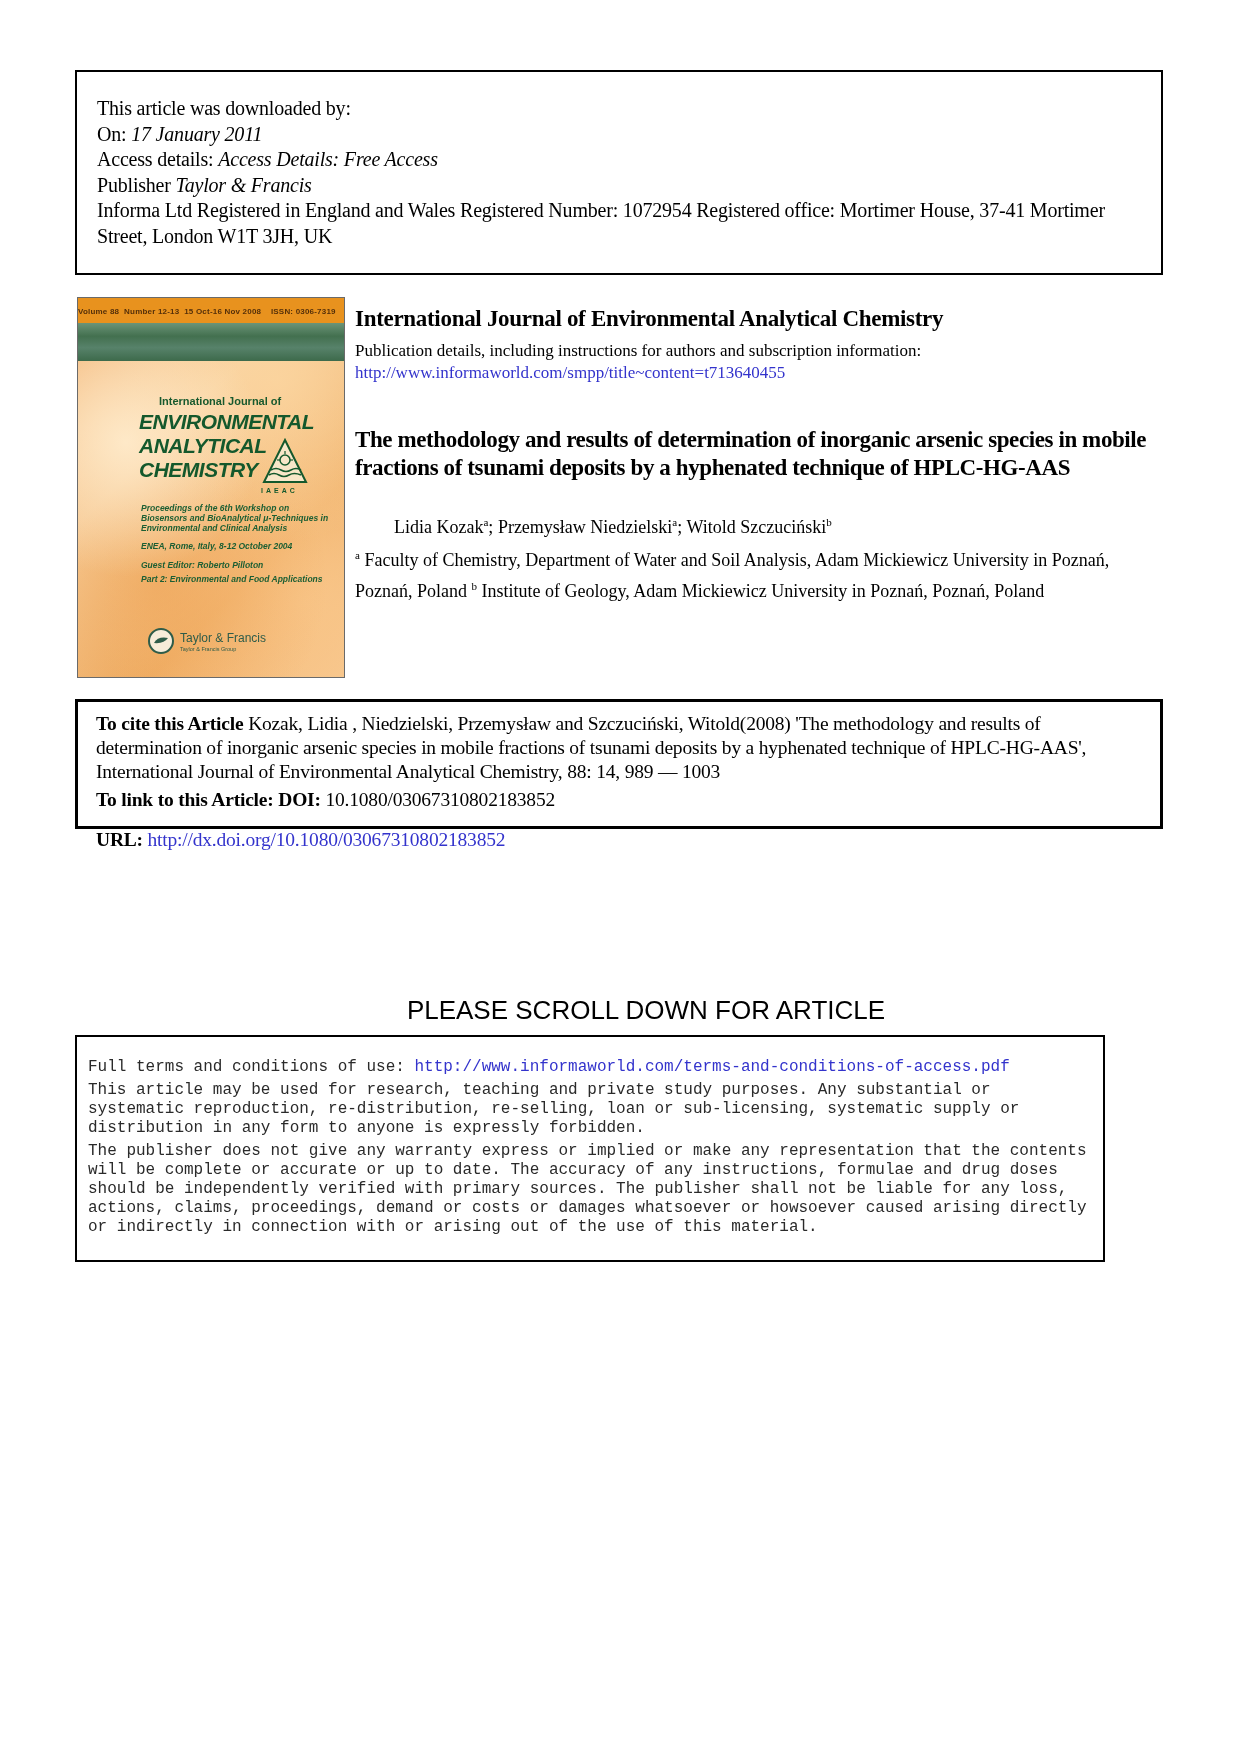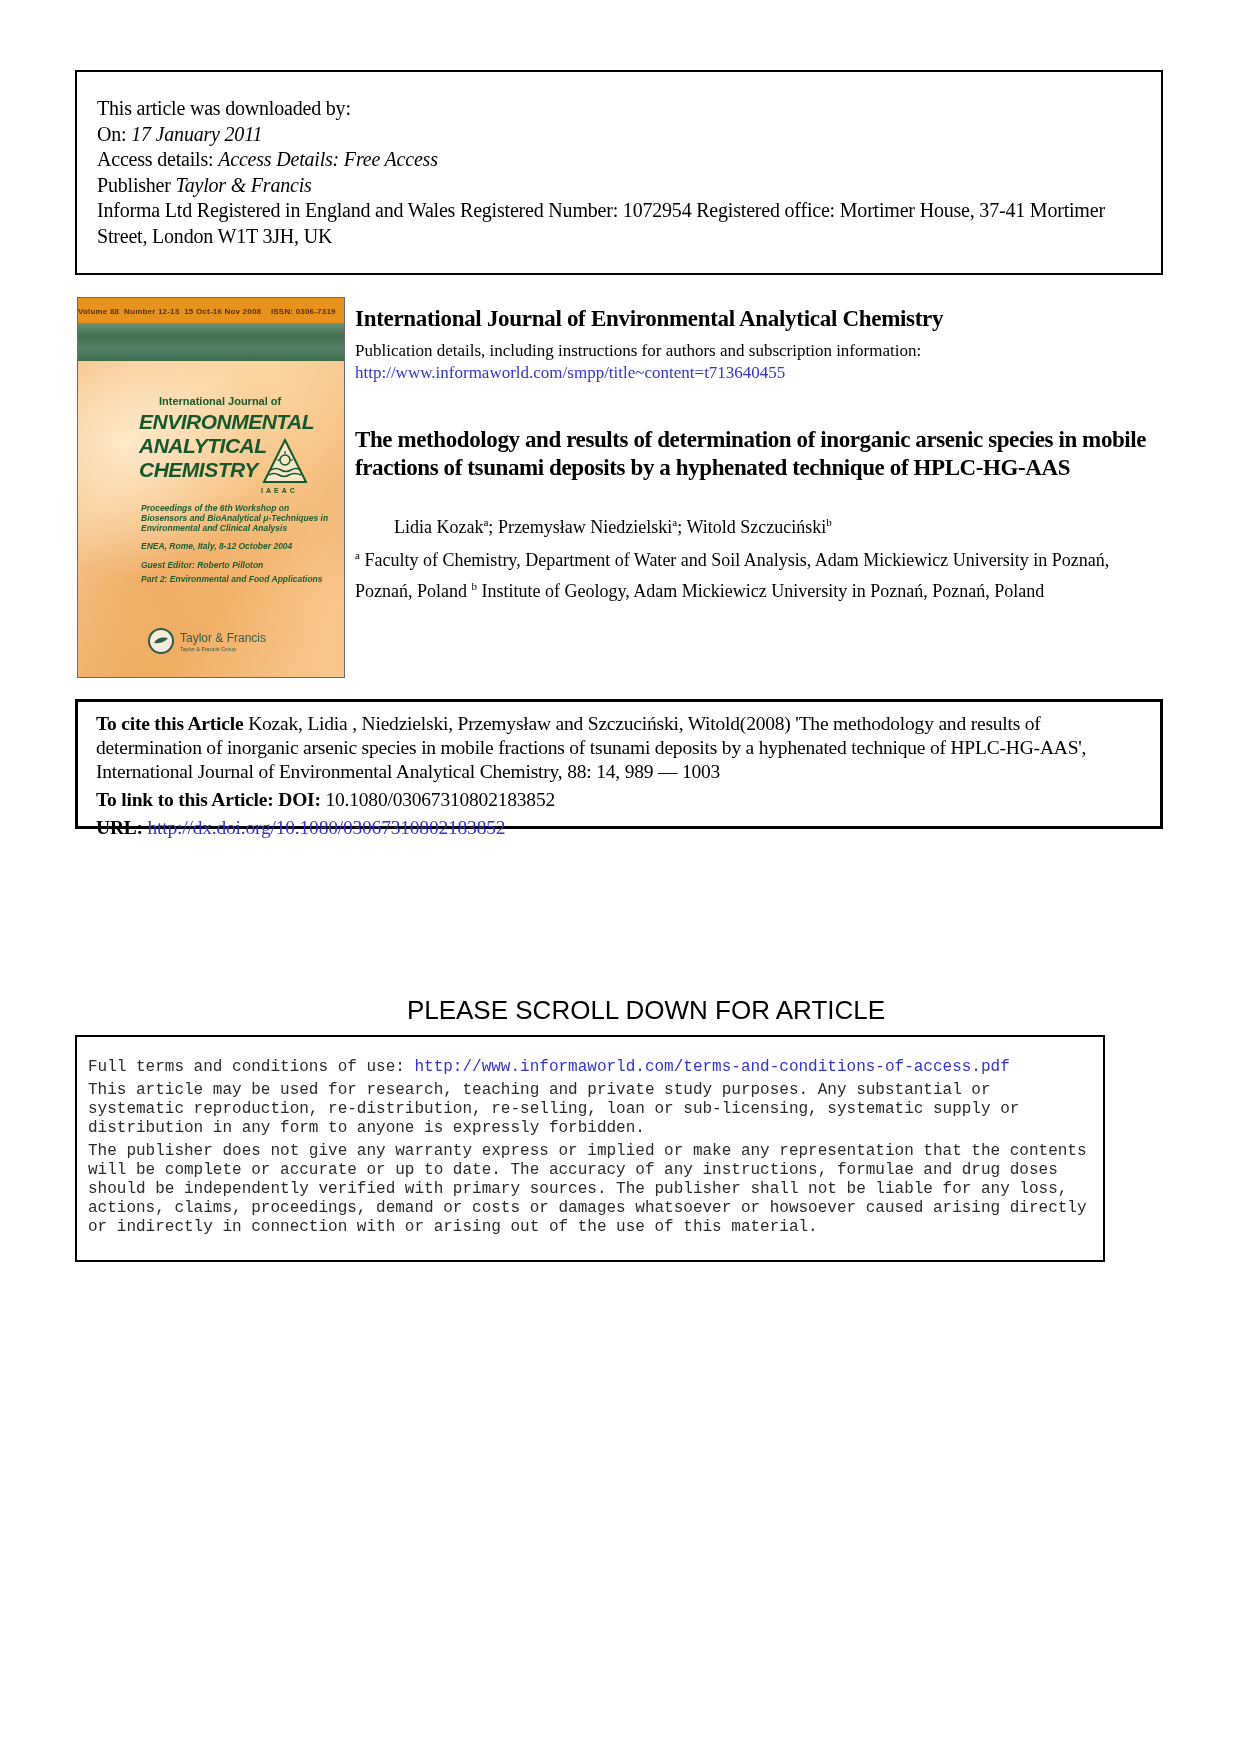--- a/index.html
+++ b/index.html
@@ -53,21 +53,21 @@
           line-height:27.5px;letter-spacing:-0.4px;}
   .authors{position:absolute;left:355px;top:516px;font-size:18px;margin-left:39px;}
   .authors sup,.affil sup{font-size:11px;}
   .affil{position:absolute;left:355px;top:542px;width:768px;font-size:18px;line-height:26px;}
 
   
   .cite-box{left:75px;top:699px;width:1088px;height:130px;border-width:3px;padding:10px 18px 0 18px;
             font-size:19.5px;letter-spacing:-0.2px;}
   .cite-box p{margin:0;line-height:24px;}
   .cite-box .doi-p{margin-top:4px;}
-  .cite-box .url-p{margin-top:4px;}
+  .cite-box .url-p{margin-top:16px;}
 
   
   .scroll-note{position:absolute;left:0;top:995px;width:1240px;text-align:center;
                font:26px "Liberation Sans",sans-serif;color:#000;padding-left:26px;}
 
   
   .terms-box{left:75px;top:1035px;width:1030px;height:227px;padding:21px 10px 0 11px;
              font-family:"Liberation Mono",monospace;font-size:16px;line-height:19px;color:#2a2a2a;}
   .terms-box .tline{white-space:pre;}
   .terms-para{margin-top:4px;}

